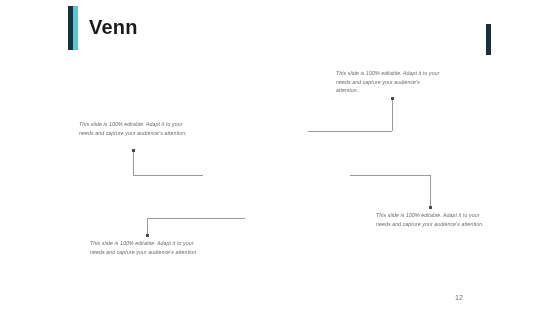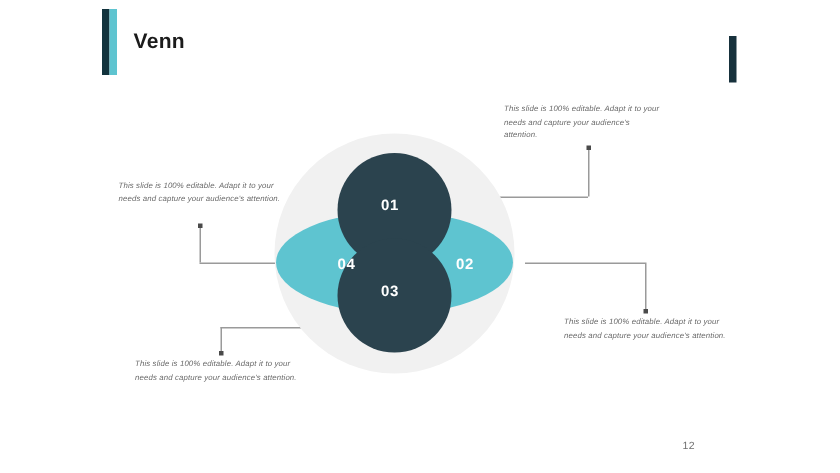--- a/index.html
+++ b/index.html
@@ -42,21 +42,21 @@
     left: 486px;
     top: 24px;
     width: 5px;
     height: 31px;
     background: #17313c;
   }
   .page-title {
     position: absolute;
     left: 89px;
     top: 14px;
-    font-size: 14px;
+    font-size: 20px;
     font-weight: bold;
     color: #1b1b1b;
     letter-spacing: 0.2px;
     line-height: 26px;
   }
 
   
   .venn-wrap {
     position: absolute;
     left: 178px;
@@ -192,31 +192,20 @@
   <div class="dot conn2-d"></div>
 
   <div class="line-h conn3-h"></div>
   <div class="line-v conn3-v"></div>
   <div class="dot conn3-d"></div>
 
   <div class="line-h conn4-h"></div>
   <div class="line-v conn4-v"></div>
   <div class="dot conn4-d"></div>
 
-  <div class="venn-wrap">
-    <div class="venn-bg"></div>
-    <div class="venn-ellipse"></div>
-    <div class="venn-circle top"></div>
-    <div class="venn-circle bottom"></div>
-
-    <div class="venn-label lbl-01">01</div>
-    <div class="venn-label lbl-02">02</div>
-    <div class="venn-label lbl-03">03</div>
-    <div class="venn-label lbl-04">04</div>
-  </div>
 
   <div class="callout w1 c-topright">This slide is 100% editable. Adapt it to your needs and capture your audience's attention.</div>
   <div class="callout w2 c-left">This slide is 100% editable. Adapt it to your needs and capture your audience's attention.</div>
   <div class="callout w3 c-botright">This slide is 100% editable. Adapt it to your needs and capture your audience's attention.</div>
   <div class="callout w4 c-botleft">This slide is 100% editable. Adapt it to your needs and capture your audience's attention.</div>
 
   <div class="page-number">12</div>
 
 </div>
 

